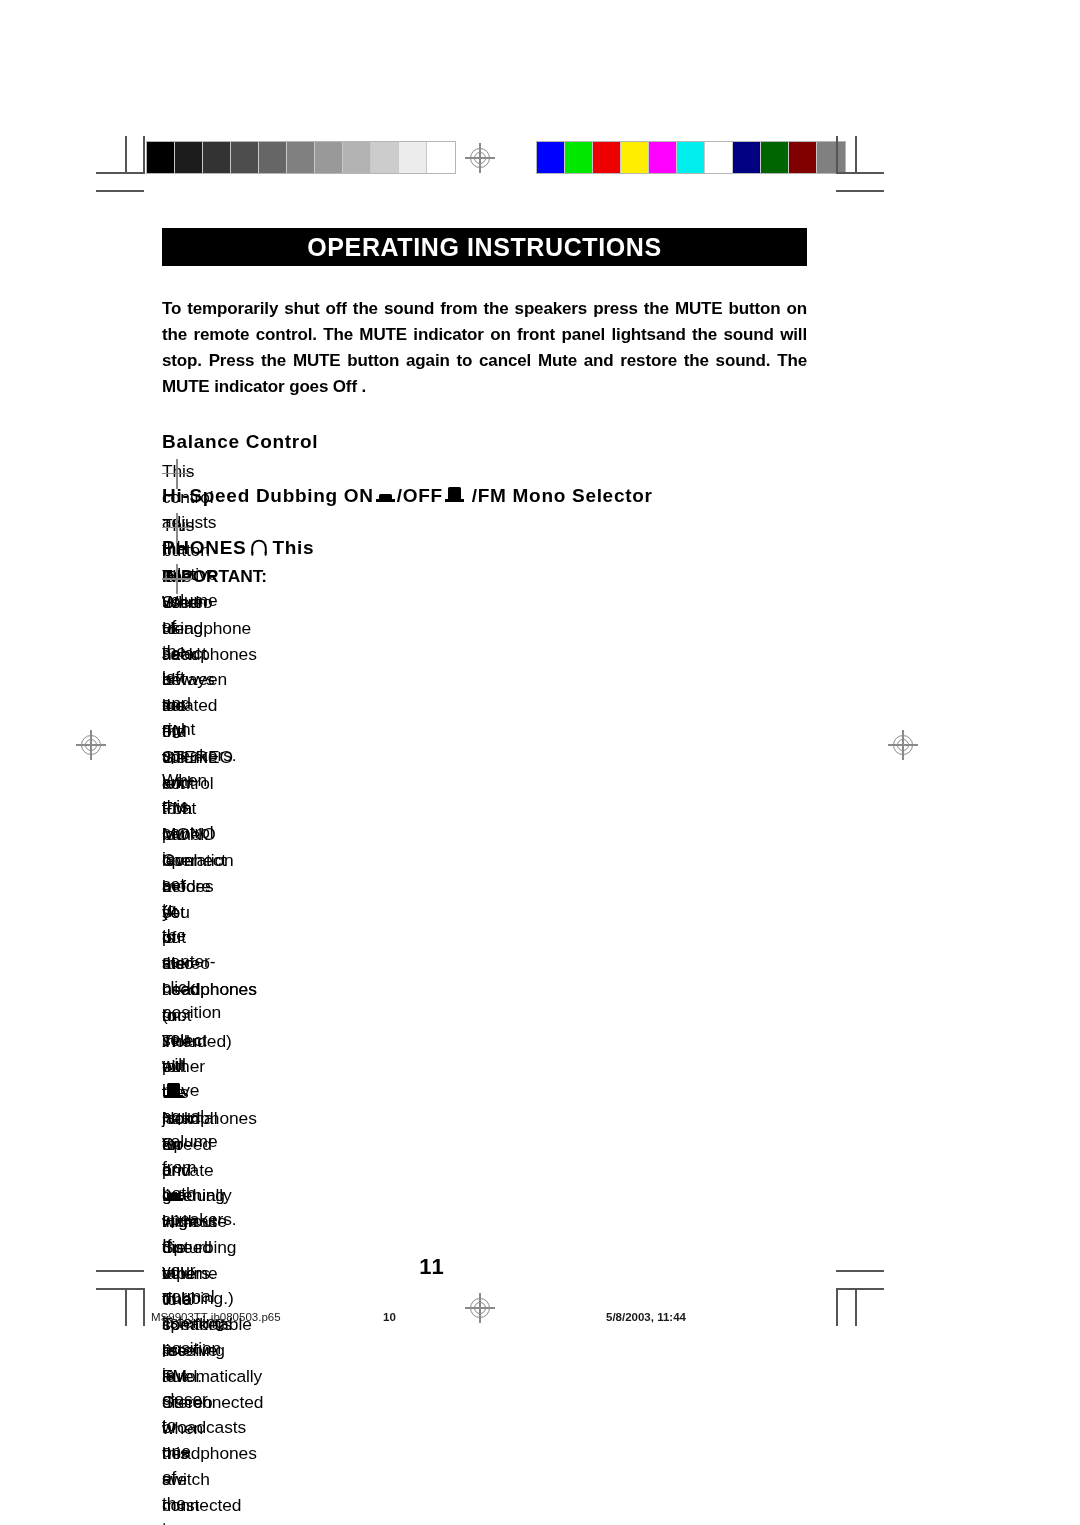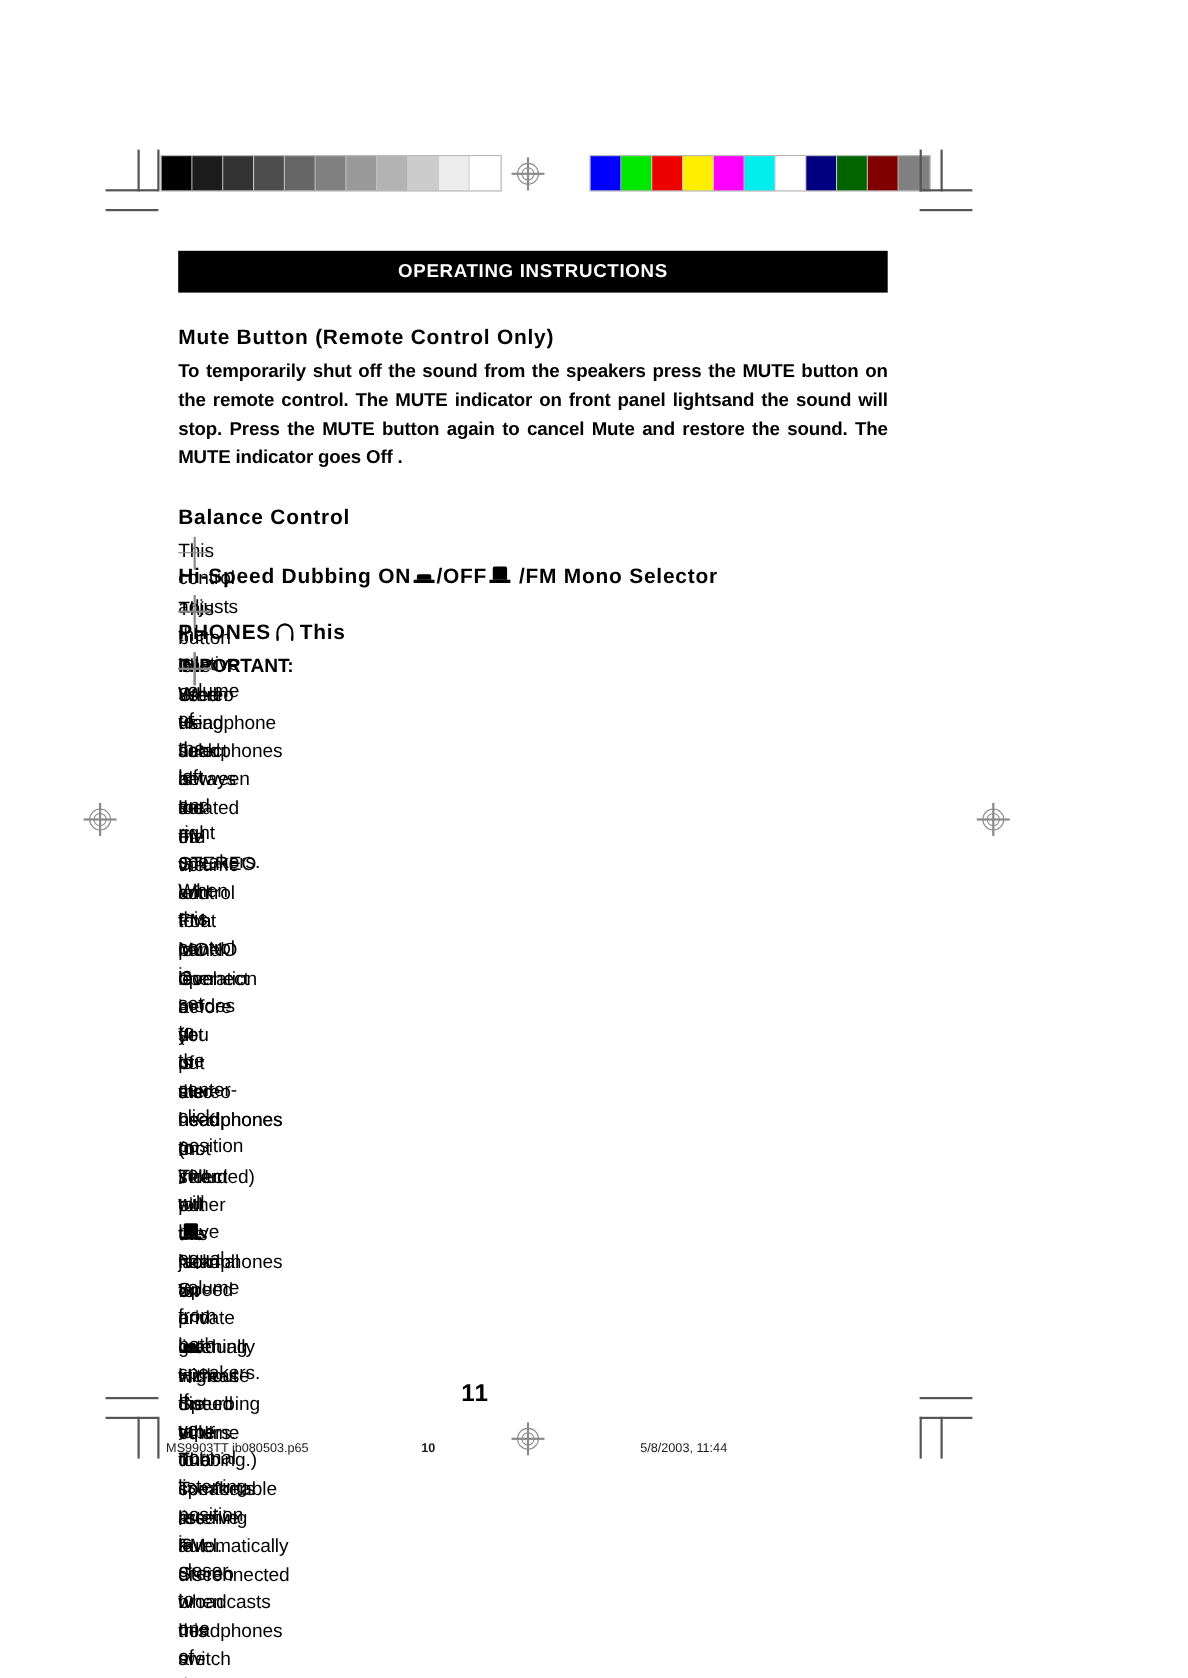--- a/index.html
+++ b/index.html
@@ -103,21 +103,21 @@
     top: 228px;
     width: 645px;
   }
 
   #title-bar {
     background: #000000;
     color: #ffffff;
     height: 38px;
     line-height: 38px;
     text-align: center;
-    font-size: 17px;
+    font-size: 25px;
     font-weight: bold;
     letter-spacing: 0.6px;
     margin-bottom: 22px;
   }
 
   #section-title {
     font-size: 22px;
     font-weight: bold;
     letter-spacing: 0.4px;
     margin-bottom: 26px;
@@ -229,21 +229,21 @@
     top: 1311px;
     left: 0;
     width: 1080px;
     height: 20px;
     font-size: 11.5px;
     color: #1a1a1a;
   }
   #footer span { position: absolute; white-space: nowrap; }
   #footer-file { left: 151px; }
   #footer-page { left: 383px; font-weight: bold; }
-  #footer-date { left: 582px; }
+  #footer-date { left: 606px; font-weight: bold; }
 </style>
 </head>
 <body>
 
 <div class="cal-row">
   <div class="strip" id="gray-strip">
       <span class="sw" style="background: rgb(0, 0, 0);"></span>
       <span class="sw" style="background: rgb(28, 28, 28);"></span>
       <span class="sw" style="background: rgb(51, 51, 51);"></span>
       <span class="sw" style="background: rgb(77, 77, 77);"></span>
@@ -306,21 +306,20 @@
 
 <div id="content">
 
   <div id="title-bar">OPERATING INSTRUCTIONS</div>
 
 
   <div class="blk" id="blk-equalizer">
   </div>
 
   <div class="blk" id="blk-mute">
-    <h3 class="sub">Mute Button (Remote Control Only)</h3>
     <p class="body bold">To temporarily shut off the sound from the speakers press the MUTE button on the remote control. The MUTE indicator on front panel lightsand the sound will stop. Press the MUTE button again to cancel Mute and restore the sound. The MUTE indicator goes  Off .</p>
   </div>
 
   <div class="blk" id="blk-balance">
     <h3 class="sub">Balance Control</h3>
     <p class="body reg">This control adjusts the relative volume of the left and right speakers. When this control is set to the center-click position you will have equal volume from both speakers. If your normal listening position is closer to one of the two speakers, rotate this control to the left or to the right until the volume from both of the speakers sounds the same at your normal listening position.</p>
   </div>
 
   <div class="blk" id="blk-dubbing">
     <h3 class="sub"><span>Hi-Speed Dubbing  ON</span><span class="sw-icon sw-low"><span class="knob"></span><span class="base"></span></span><span>/OFF</span><span class="sw-icon sw-high"><span class="knob"></span><span class="base"></span></span><span> /FM Mono Selector</span></h3>

